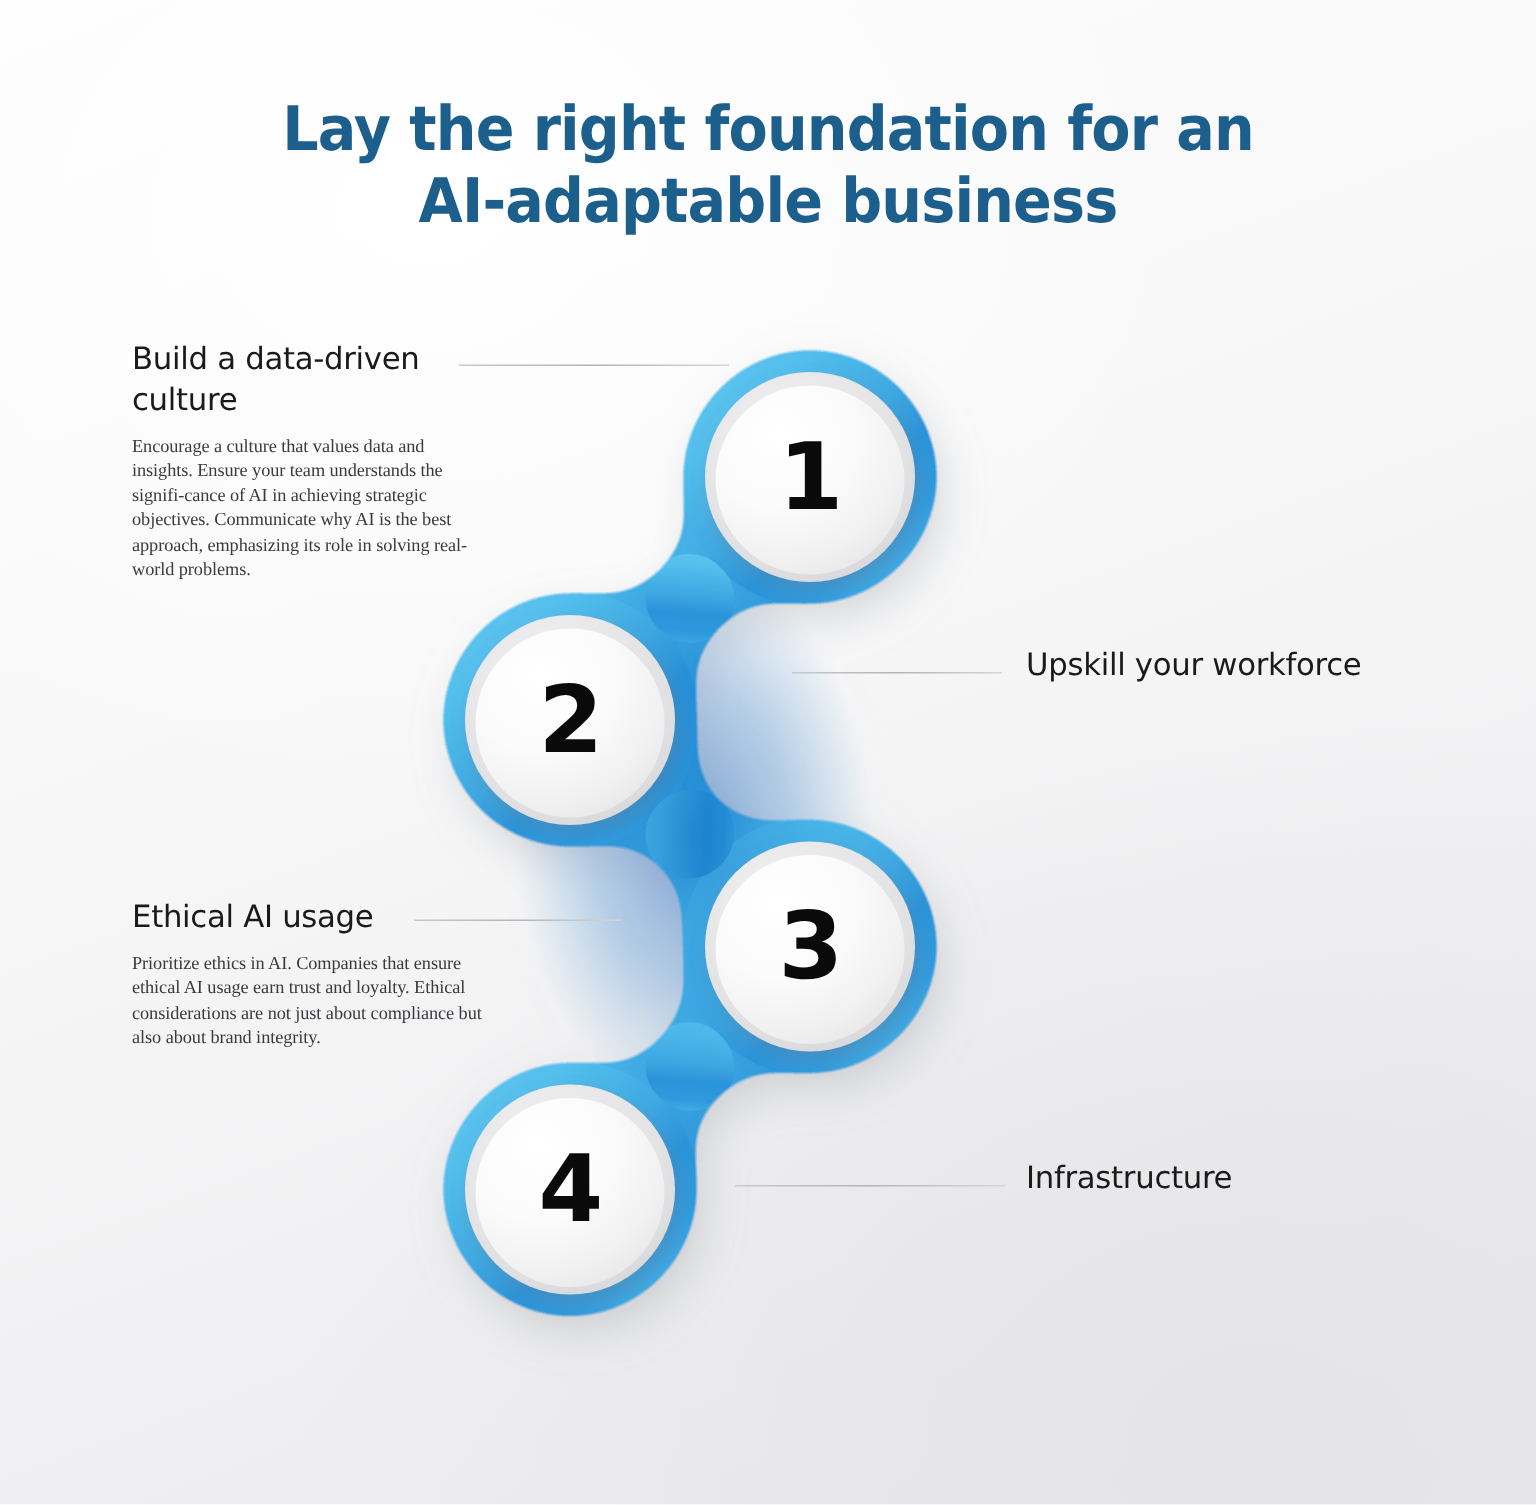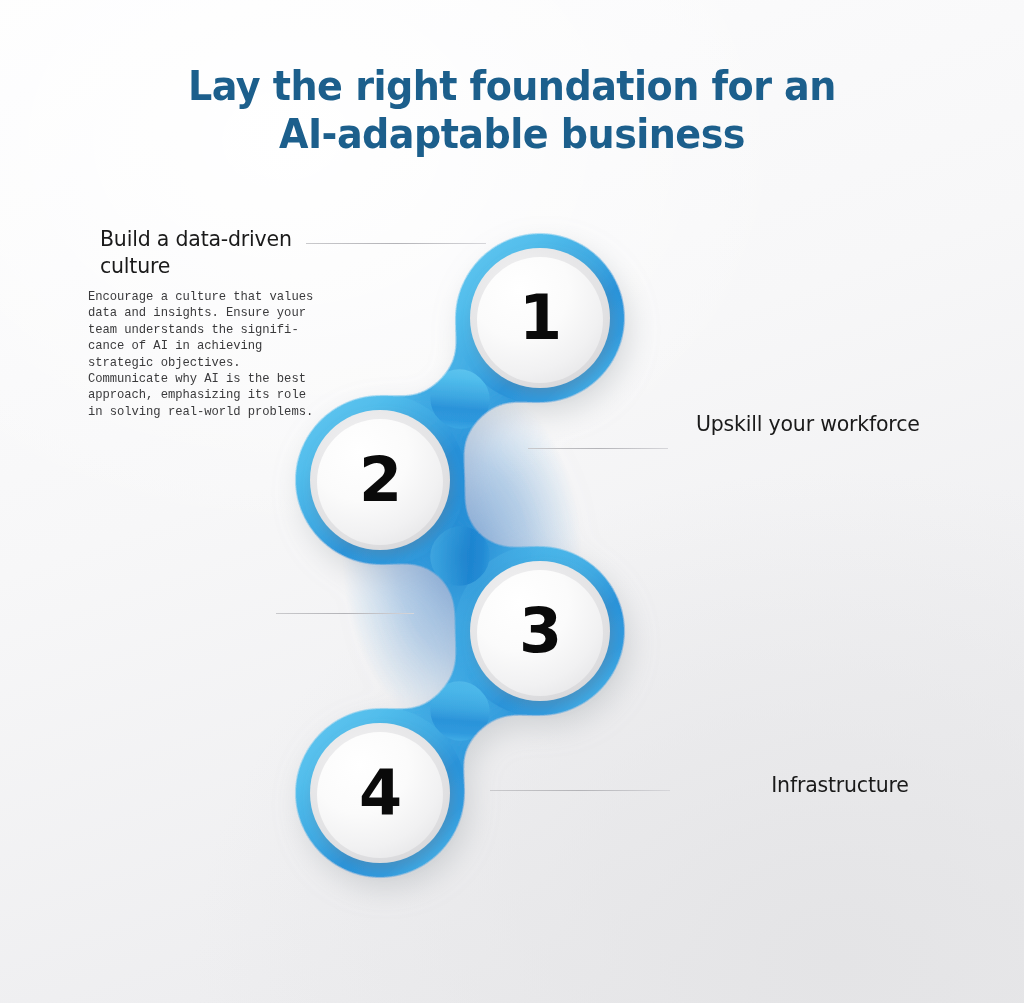--- a/index.html
+++ b/index.html
@@ -58,39 +58,39 @@
   .panel {
     position: absolute;
   }
   .panel-heading {
     font-family: "DejaVu Sans", sans-serif;
     font-size: 20.5px;
     font-weight: 400;
     line-height: 27px;
     color: #1a1a1a;
     letter-spacing: -0.2px;
-    margin: 0 0 9px 12px;
+    margin: 0 0 9px 0;
     white-space: pre-line;
   }
   .panel-body {
-    font-family: Liberation Mono, monospace;
+    font-family: Liberation Serif, serif;
     font-size: 12.2px;
     font-weight: 400;
     line-height: 16.4px;
     color: #3a3a3c;
     letter-spacing: -0.05px;
     margin: 0;
   }
   .panel.right { text-align: left; }
 
   
   #panel-1 { left: 88px; top: 226px; width: 232px; }
-  #panel-2 { left: 684px; top: 411px; width: 246px; }
+  #panel-2 { left: 684px; top: 430px; width: 246px; }
   #panel-3 { left: 88px; top: 598px; width: 236px; }
-  #panel-4 { left: 712px; top: 772px; width: 244px; text-align: center; }
+  #panel-4 { left: 684px; top: 772px; width: 244px; }
 
   #panel-2 .panel-heading,
   #panel-4 .panel-heading { margin-bottom: 10px; }
   #panel-2 .panel-body,
   #panel-4 .panel-body { padding-left: 2px; }
 
   
   .lead-line {
     position: absolute;
     height: 1px;
@@ -222,18 +222,22 @@
   <div class="panel left" id="panel-1">
     <h3 class="panel-heading">Build a data-driven
 culture</h3>
     <p class="panel-body">Encourage a culture that values data and insights. Ensure your team understands the signifi-cance of AI in achieving strategic objectives. Communicate why AI is the best approach, emphasizing its role in solving real-world problems.</p>
   </div>
 
   <div class="panel right" id="panel-2">
     <h3 class="panel-heading">Upskill your workforce</h3>
   </div>
 
+  <div class="panel left" id="panel-3">
+    <h3 class="panel-heading">Ethical AI usage</h3>
+    <p class="panel-body">Prioritize ethics in AI. Companies that ensure ethical AI usage earn trust and loyalty. Ethical considerations are not just about compliance but also about brand integrity.</p>
+  </div>
 
   <div class="panel right" id="panel-4">
     <h3 class="panel-heading">Infrastructure</h3>
   </div>
 
 </div>
 
 </body></html>

